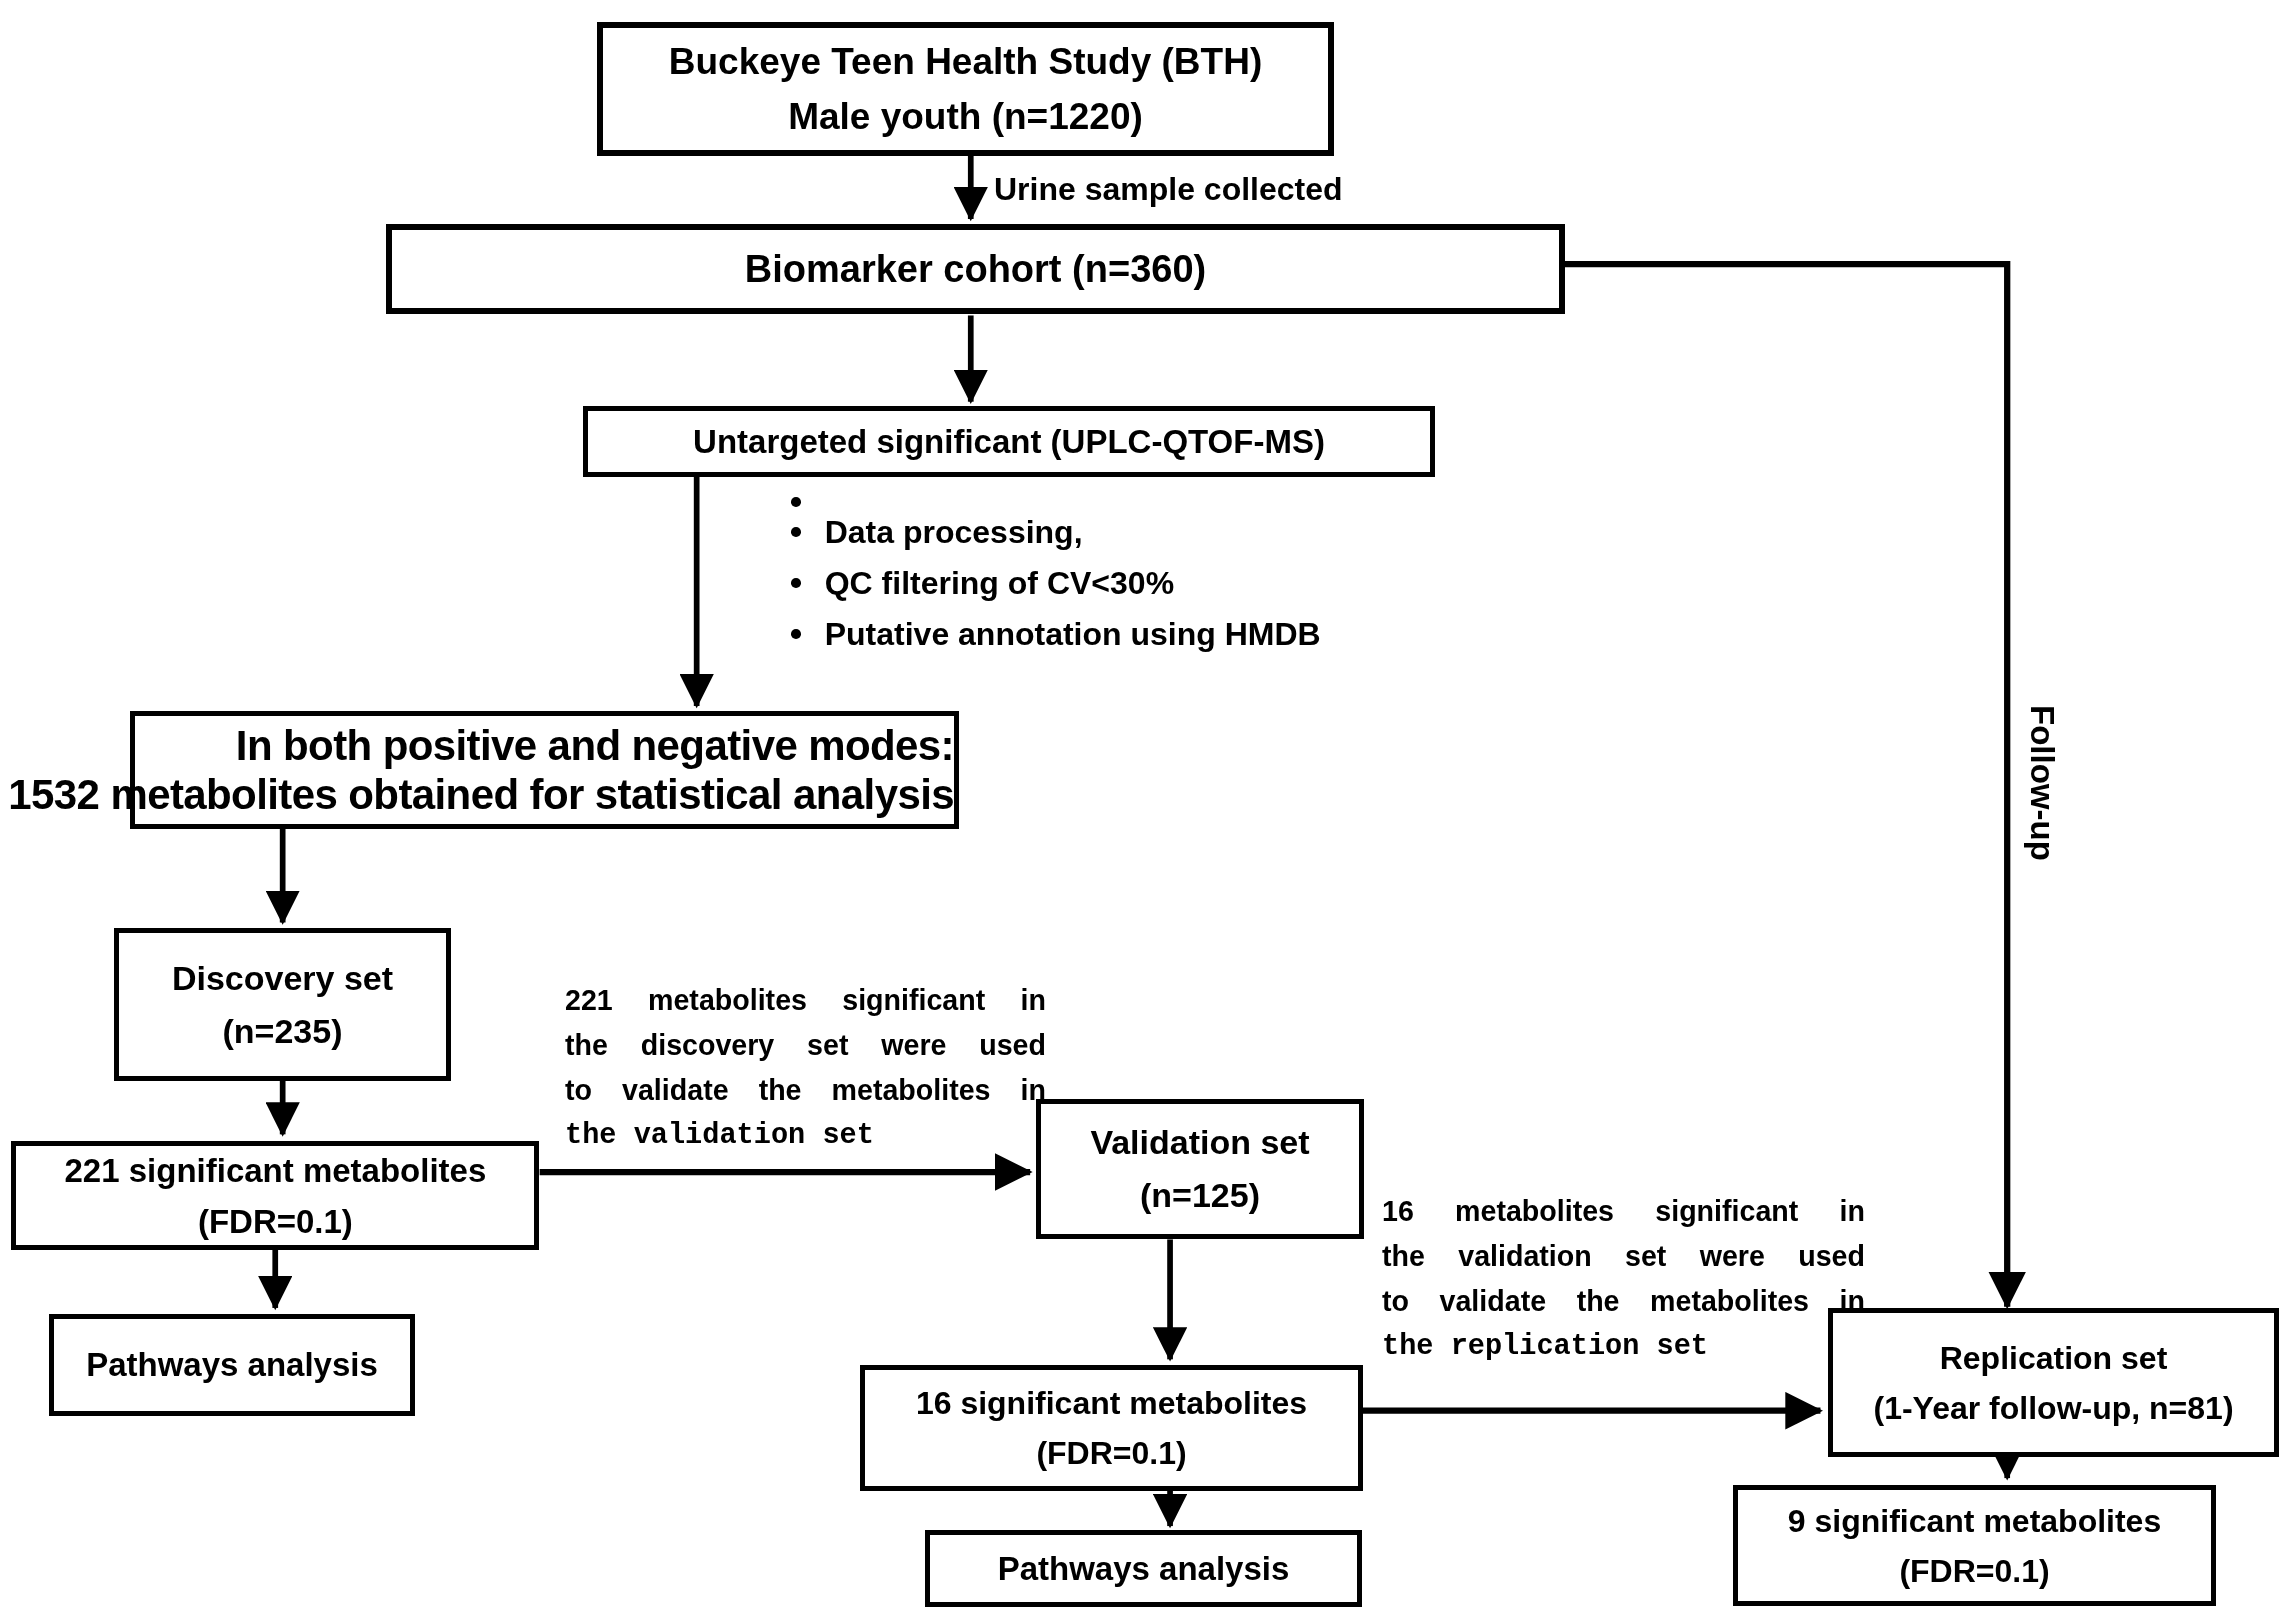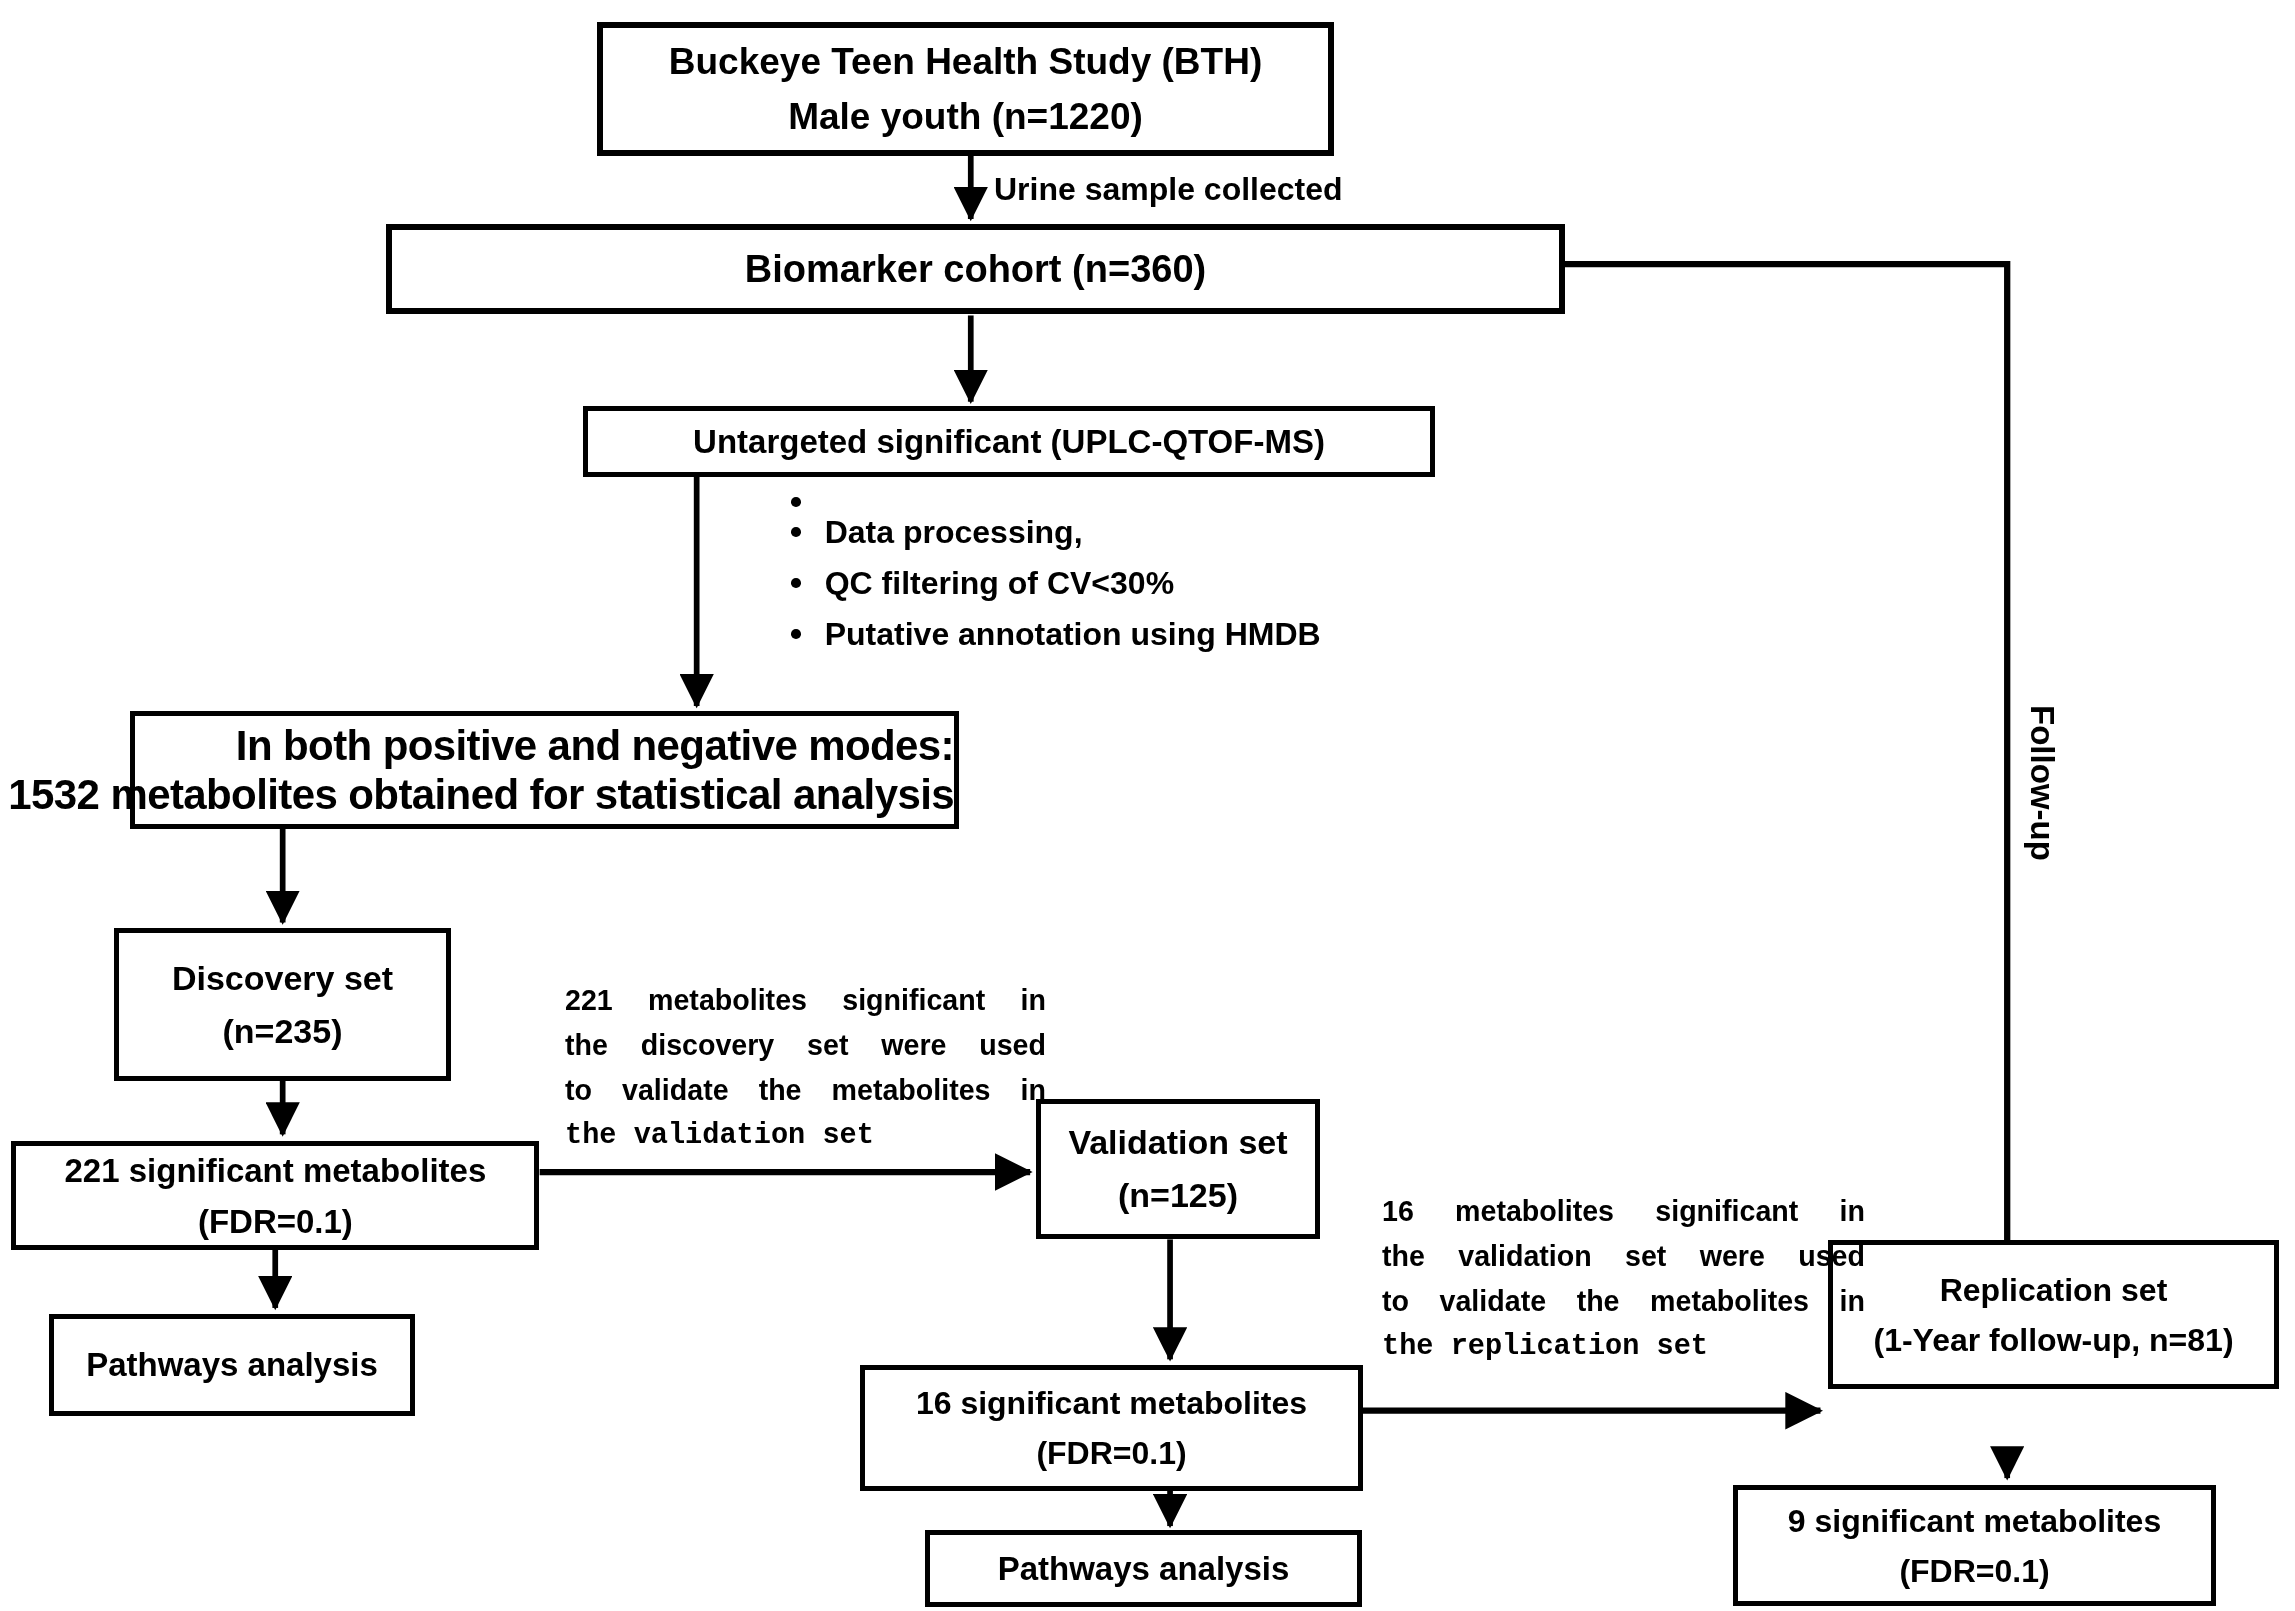--- a/index.html
+++ b/index.html
@@ -121,42 +121,42 @@
 
   <div class="box" style="left:11.4px;top:1141px;width:528px;height:109px;font-size:33px;line-height:51px;">
     <span class="lbl">221 significant metabolites</span>
     <span class="lbl">(FDR=0.1)</span>
   </div>
 
   <div class="box" style="left:49px;top:1314px;width:366px;height:102px;font-size:33px;">
     <span class="lbl">Pathways analysis</span>
   </div>
 
-  <div class="box" style="left:1036px;top:1099px;width:284px;height:140px;font-size:34px;line-height:53px;">
+  <div class="box" style="left:1036px;top:1099px;width:328px;height:140px;font-size:34px;line-height:53px;">
     <span class="lbl">Validation set</span>
     <span class="lbl">(n=125)</span>
   </div>
 
   <div class="ann" style="left:1382px;top:1189px;width:483px;">
     <div class="j">16 metabolites significant in</div>
     <div class="j">the validation set were used</div>
     <div class="j">to validate the metabolites in</div>
     <div class="last">the replication set</div>
   </div>
 
   <div class="box" style="left:860px;top:1365px;width:503px;height:126px;font-size:32px;line-height:50px;">
     <span class="lbl">16 significant metabolites</span>
     <span class="lbl">(FDR=0.1)</span>
   </div>
 
   <div class="box" style="left:925px;top:1530px;width:437px;height:77px;font-size:33px;">
     <span class="lbl">Pathways analysis</span>
   </div>
 
-  <div class="box" style="left:1828px;top:1240px;width:451px;height:149px;font-size:32px;line-height:50px;">
+  <div class="box" style="left:1828px;top:1308px;width:451px;height:149px;font-size:32px;line-height:50px;">
     <span class="lbl">Replication set</span>
     <span class="lbl">(1-Year follow-up, n=81)</span>
   </div>
 
   <div class="box" style="left:1733px;top:1485px;width:483px;height:121px;font-size:32px;line-height:50px;">
     <span class="lbl">9 significant metabolites</span>
     <span class="lbl">(FDR=0.1)</span>
   </div>
 
   <div class="edge-label vertical" style="left:2023px;top:705px;">Follow-up</div>

